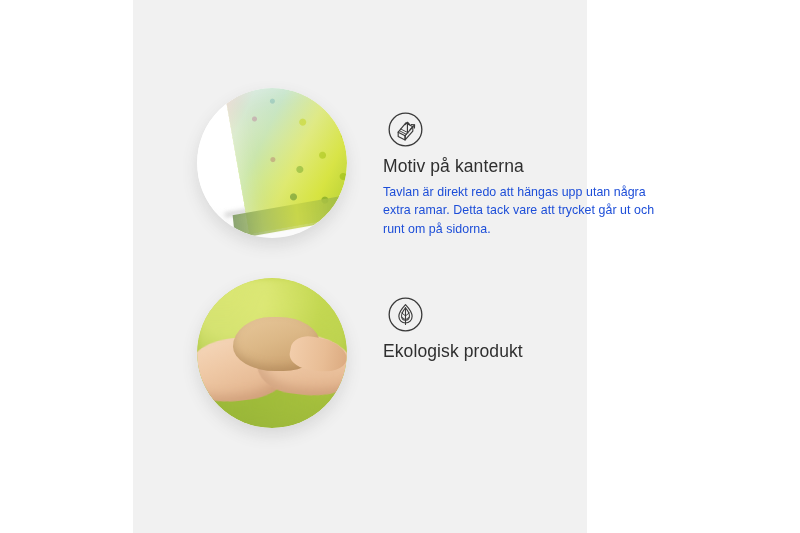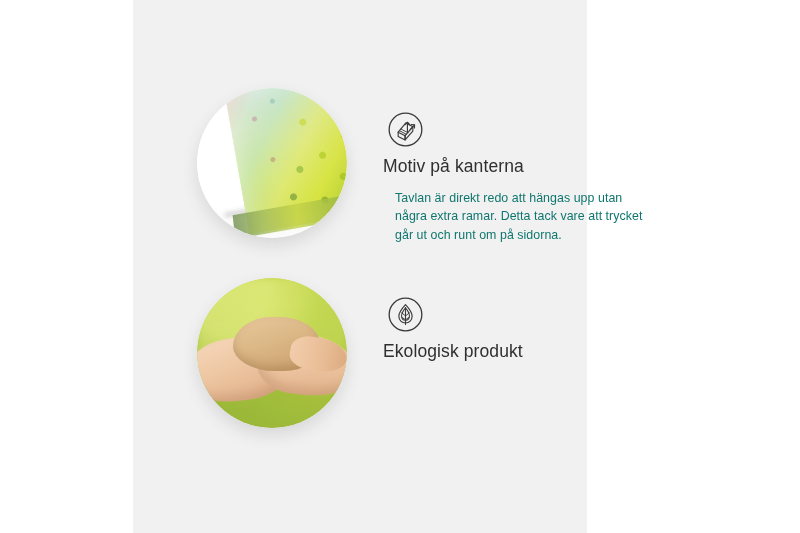--- a/index.html
+++ b/index.html
@@ -239,26 +239,26 @@
   .feature-title {
     margin: 0 0 6px 0;
     font-family: "Liberation Sans", sans-serif;
     font-size: 17.5px;
     font-weight: 400;
     line-height: 1.2;
     color: #2f2f2f;
     letter-spacing: 0.1px;
   }
   .feature-desc {
-    margin: 12px;
+    margin: 0;
     font-family: "Liberation Sans", sans-serif;
     font-size: 12.4px;
     font-weight: 400;
     line-height: 1.48;
-    color: #0f766e;
+    color: #1d4ed8;
     letter-spacing: 0.05px;
   }
 </style>
 </head>
 <body>
 
 <div class="canvas">
 
   <div class="panel">
 

